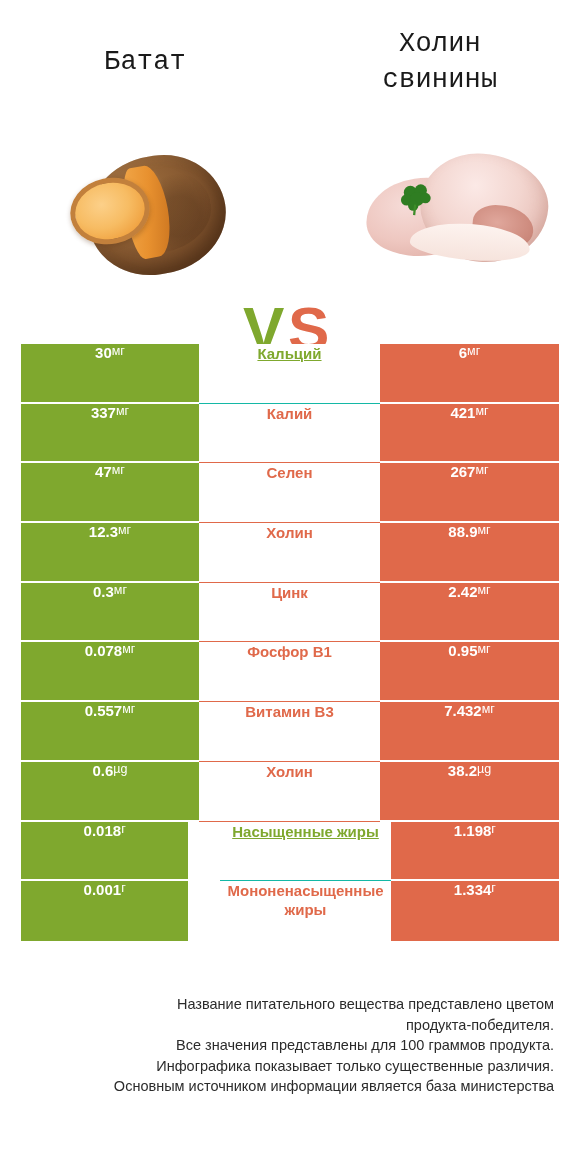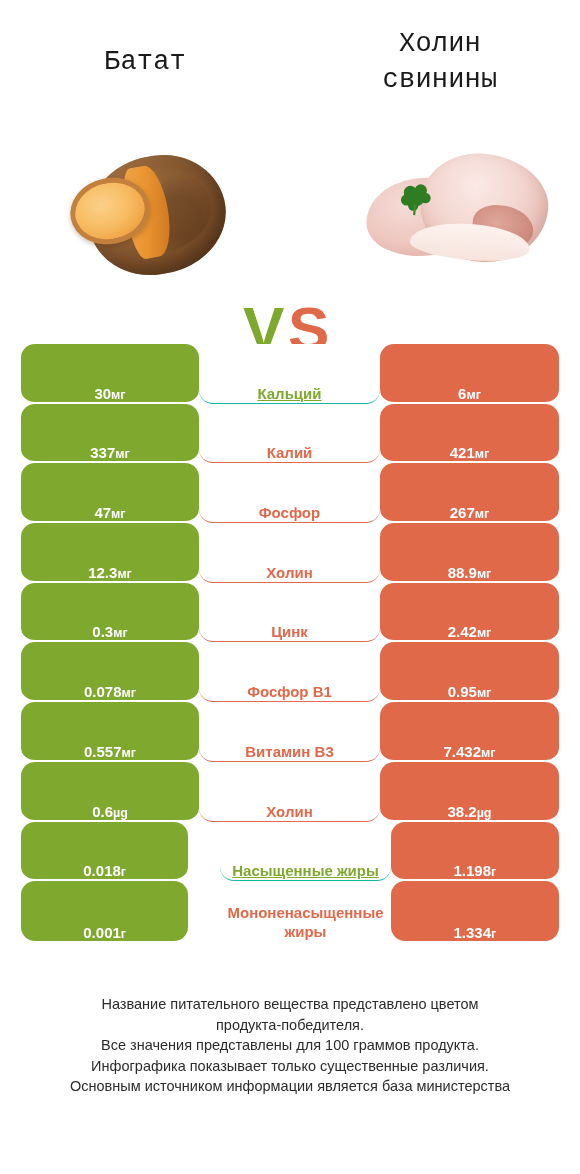--- a/index.html
+++ b/index.html
@@ -154,26 +154,25 @@
     height: 597px;
   }
   .row {
     position: relative;
     display: flex;
     height: 59.7px;
     box-sizing: border-box;
   }
   .cell {
     display: flex;
-    align-items: flex-end;
+    align-items: flex-start;
     justify-content: center;
     text-align: center;
     box-sizing: border-box;
     font-size: 15px;
-    border-radius: 14px;
   }
   .cell-left {
     width: 178px;
     background: #7FA82E;
     color: #ffffff;
     font-weight: 700;
     border-bottom: 2px solid #ffffff;
   }
   .cell-right {
     width: 179px;
@@ -192,31 +191,31 @@
     overflow: hidden;
     white-space: nowrap;
   }
   .row:last-child .cell-left,
   .row:last-child .cell-right { border-bottom: none; }
 
   .mid-green { color: #7FA82E; border-bottom: 1px solid #14b8a6; text-decoration: underline; }
   .mid-orange { color: #E0694A; border-bottom: 1px solid #E0694A; }
   .row:last-child .cell-mid { border-bottom: none; }
 
-  .unit { font-size: 12.5px; font-weight: 700; }
+  .unit { font-size: 12.5px; font-weight: 400; }
 
   .mid-two-line { white-space: normal; line-height: 19px; margin-left: 32px; }
 
   
   .footer {
     position: absolute;
     left: 0;
     top: 994px;
     width: 580px;
-    text-align: center;
+    text-align: right;
     font-size: 14.5px;
     line-height: 20.5px;
     color: #2b2b2b;
   }
   .footer div { padding: 0 26px; }
 </style>
 </head>
 <body>
 
 <div class="header">
@@ -263,21 +262,21 @@
       <div class="cell cell-mid mid-green">Кальций</div>
       <div class="cell cell-right">6 <span class="unit">мг</span></div>
     </div>
     <div class="row">
       <div class="cell cell-left">337 <span class="unit">мг</span></div>
       <div class="cell cell-mid mid-orange">Калий</div>
       <div class="cell cell-right">421 <span class="unit">мг</span></div>
     </div>
     <div class="row">
       <div class="cell cell-left">47 <span class="unit">мг</span></div>
-      <div class="cell cell-mid mid-orange">Фосфор</div>
+      <div class="cell cell-mid mid-orange">Селен</div>
       <div class="cell cell-right">267 <span class="unit">мг</span></div>
     </div>
     <div class="row">
       <div class="cell cell-left">12.3 <span class="unit">мг</span></div>
       <div class="cell cell-mid mid-orange">Холин</div>
       <div class="cell cell-right">88.9 <span class="unit">мг</span></div>
     </div>
     <div class="row">
       <div class="cell cell-left">0.3 <span class="unit">мг</span></div>
       <div class="cell cell-mid mid-orange">Цинк</div>

